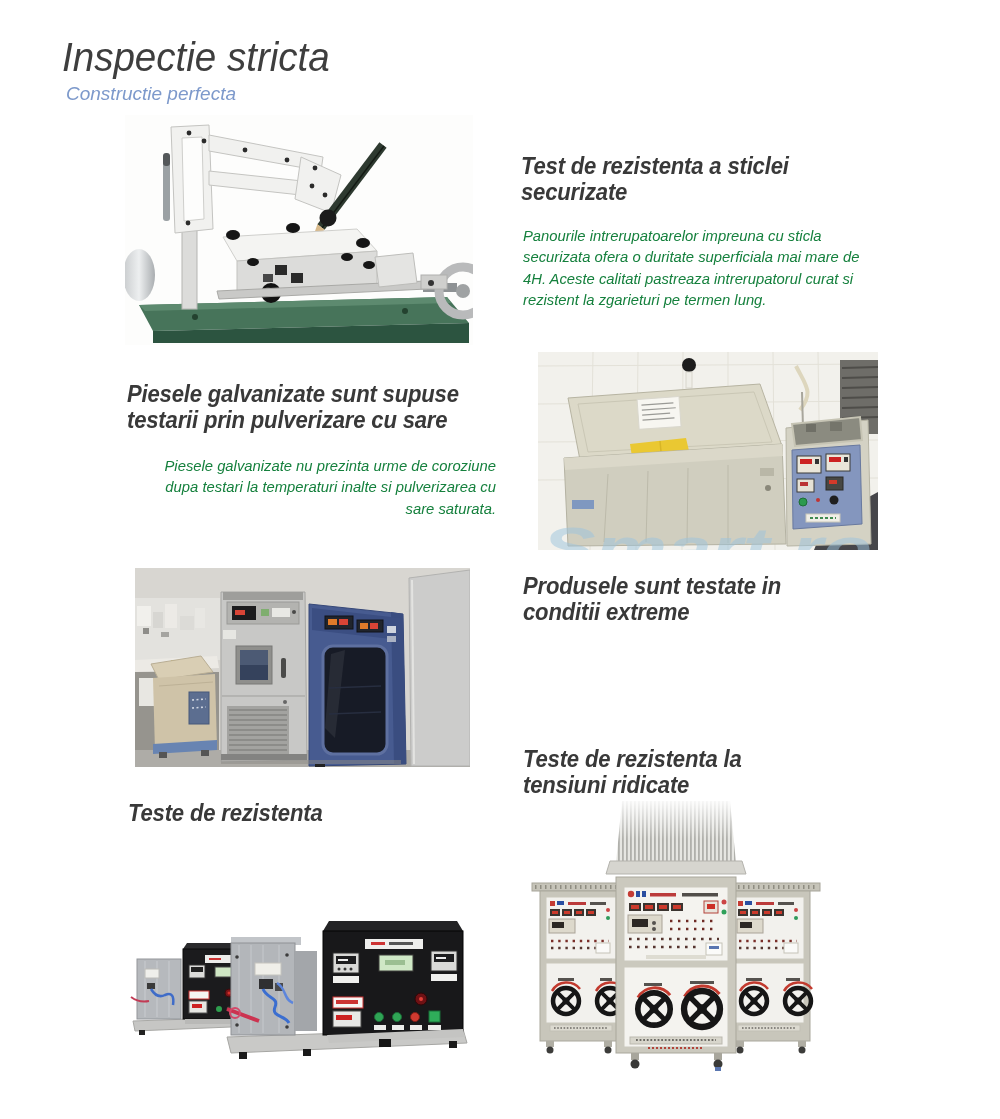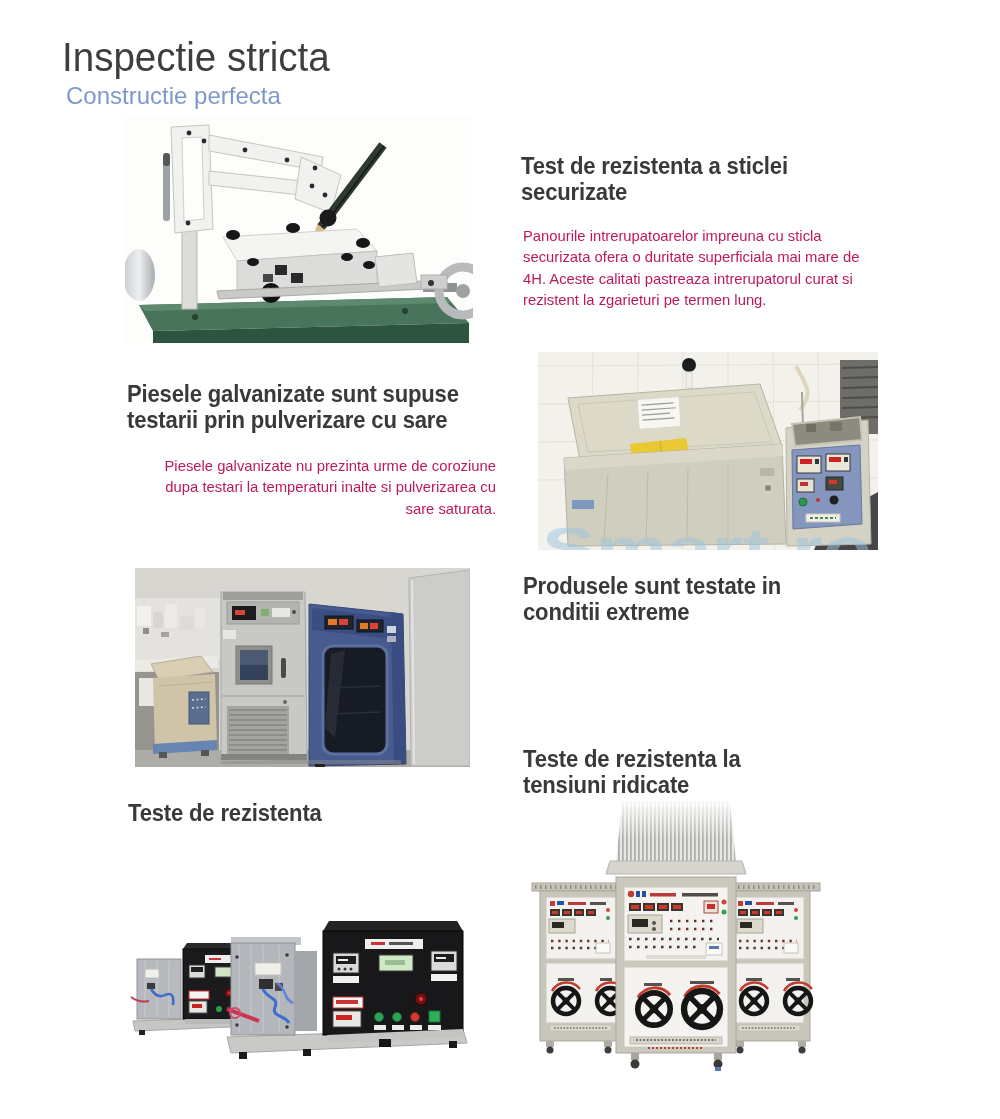--- a/index.html
+++ b/index.html
@@ -1,41 +1,41 @@
 <!DOCTYPE html>
 <html><head>
 <meta charset="utf-8">
 <style>
   * { margin:0; padding:0; box-sizing:border-box; }
   html,body { background:#ffffff; }
   body { font-family:"Liberation Sans", sans-serif; }
-  .page { position:relative; width:992px; height:1119px; background:#ffffff; overflow:hidden; }
+  .page { position:relative; width:992px; height:1119px; background:#ffffff; overflow:hidden;font-style:italic; }
 
   .title {
     position:absolute; left:62px; top:37px;
     font-size:41px; font-weight:300; color:#3e3e3e;
     line-height:1; transform:scaleX(.94); transform-origin:0 0;
     white-space:nowrap;
   }
   .subtitle {
     position:absolute; left:66px; top:84px;
-    font-size:24px; font-weight:400; color:#7d99cb; line-height:1;
+    font-size:19px; font-weight:400; color:#7d99cb; line-height:1;
     white-space:nowrap;
   }
 
   .h2 {
     position:absolute;
     font-size:24px; font-weight:700; color:#393939;
     line-height:25.5px; letter-spacing:-.2px;
     white-space:pre-line;
     transform:scaleX(.92); transform-origin:0 0;
   }
   .para {
     position:absolute;
-    font-size:14.8px; color:#be185d; line-height:21.4px;
+    font-size:14.8px; color:#15803d; line-height:21.4px;
     white-space:pre-line;
   }
 
   .h-glass   { left:521px; top:153px; }
   .p-glass   { left:523px; top:226px; width:372px; }
   .h-galv    { left:127px; top:381px; }
   .p-galv    { left:128px; top:456px; width:368px;text-align:right; }
   .h-extreme { left:523px; top:573px; }
   .p-extreme { left:523px; top:643px; width:376px; }
   .h-volt    { left:523px; top:746px; }

